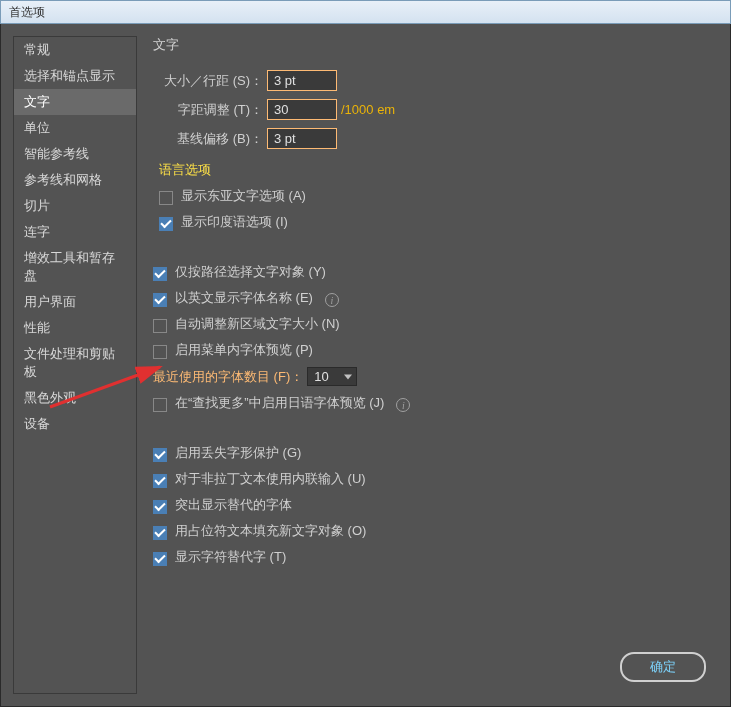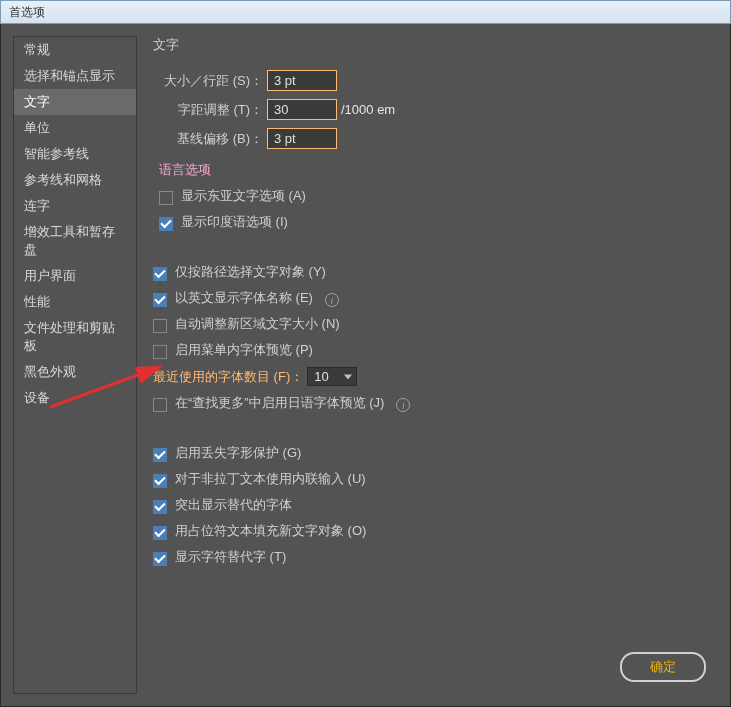--- a/index.html
+++ b/index.html
@@ -80,24 +80,24 @@
     .text-input {
       background: #3a3a3a;
       border: 1px solid #fdba74;
       color: #e0e0e0;
       padding: 2px 6px;
       width: 70px;
       font-size: 13px;
       font-family: inherit;
     }
     .unit {
-      color: #e5e5e5;
+      color: #eab308;
     }
     .group-label {
-      color: #f9a8d4;
+      color: #fde047;
       margin: 12px 0 6px 16px;
     }
     .checkbox-row {
       display: flex;
       align-items: flex-end;
       gap: 8px;
       margin: 8px 0;
     }
     .checkbox {
       width: 14px;
@@ -166,21 +166,21 @@
       border-top: 5px solid #c0c0c0;
       pointer-events: none;
     }
     .ok-button {
       position: absolute;
       right: 24px;
       bottom: 24px;
       background: #535353;
       border: 2px solid #d0d0d0;
       border-radius: 14px;
-      color: #eab308;
+      color: #7dd3fc;
       padding: 4px 28px;
       cursor: pointer;
       font-family: inherit;
       font-size: 13px;
       text-align: right;
     }
     .arrow-annotation {
       position: absolute;
       left: 44px;
       top: 328px;
@@ -201,20 +201,21 @@
     <span>首选项</span>
   </div>
   <div class="dialog-body">
     <div class="sidebar">
       <div class="sidebar-item"><span>常规</span></div>
       <div class="sidebar-item"><span>选择和锚点显示</span></div>
       <div class="sidebar-item active"><span>文字</span></div>
       <div class="sidebar-item"><span>单位</span></div>
       <div class="sidebar-item"><span>智能参考线</span></div>
       <div class="sidebar-item"><span>参考线和网格</span></div>
+      <div class="sidebar-item"><span>切片</span></div>
       <div class="sidebar-item"><span>连字</span></div>
       <div class="sidebar-item"><span>增效工具和暂存盘</span></div>
       <div class="sidebar-item"><span>用户界面</span></div>
       <div class="sidebar-item"><span>性能</span></div>
       <div class="sidebar-item"><span>文件处理和剪贴板</span></div>
       <div class="sidebar-item"><span>黑色外观</span></div>
       <div class="sidebar-item"><span>设备</span></div>
     </div>
 
     <div class="content">

